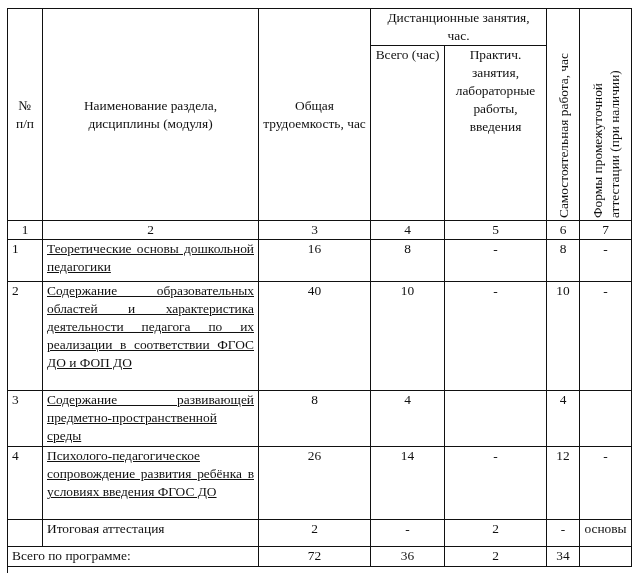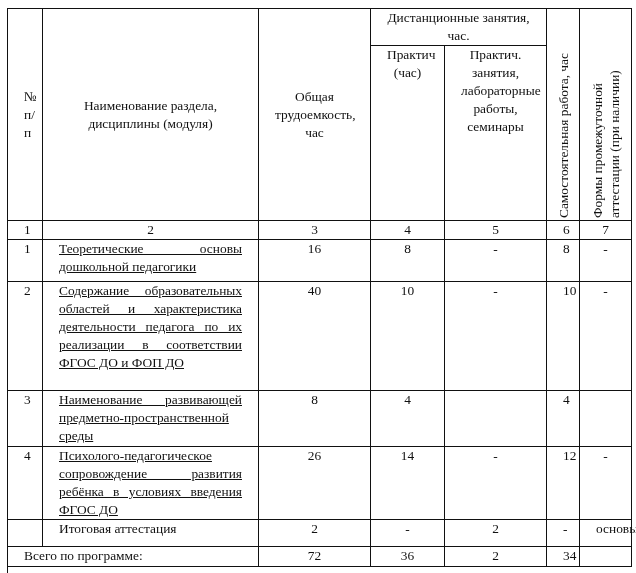--- a/index.html
+++ b/index.html
@@ -1,20 +1,20 @@
 <!DOCTYPE html>
 <html><head>
 <meta charset="utf-8">
 <style>
   html, body { margin:0; padding:0; background:#ffffff; }
   body { width:636px; height:573px; position:relative; overflow:hidden;
          font-family:"Liberation Serif", serif; color:#111; font-size:13.4px; }
   table.plan { position:absolute; left:7px; top:8px; border-collapse:collapse;
                table-layout:fixed; width:624px; }
-  table.plan td { border:1px solid #111; padding:0 16px; vertical-align:top;
+  table.plan td { border:1px solid #111; padding:0 4px; vertical-align:top;
                   line-height:18px; }
   .c { text-align:center; }
   .j { text-align:justify; text-align-last:left;text-decoration:underline; }
   .mid { vertical-align:middle !important;margin-top:44px; }
   .vert { writing-mode:vertical-rl; transform:rotate(180deg); white-space:nowrap;
           margin:0 auto; line-height:17px; text-align:left; }
   td.vcell { vertical-align:bottom !important; padding:4px 0 2px 0 !important; }
   .nums td { line-height:16px; }
   .tail { position:absolute; left:7px; top:565px; width:0; height:8px;
           border-left:1px solid #111; }
@@ -39,22 +39,22 @@
     <td rowspan="2" class="c mid">Общая трудоемкость, час</td>
     <td colspan="2" class="c">Дистанционные занятия, час.</td>
     <td rowspan="2" class="vcell">
       <div class="vert">Самостоятельная работа, час</div>
     </td>
     <td rowspan="2" class="vcell">
       <div class="vert" style="white-space:normal;height:200px;">Формы промежуточной аттестации (при наличии)</div>
     </td>
   </tr>
   <tr style="height:175px">
-    <td class="c">Практич (час)</td>
-    <td class="c">Практич. занятия, лабораторные работы, семинары</td>
+    <td class="c">Всего (час)</td>
+    <td class="c">Практич. занятия, лабораторные работы, введения</td>
   </tr>
   <tr class="nums">
     <td class="c">1</td>
     <td class="c">2</td>
     <td class="c">3</td>
     <td class="c">4</td>
     <td class="c">5</td>
     <td class="c">6</td>
     <td class="c">7</td>
   </tr>
@@ -71,21 +71,21 @@
     <td>2</td>
     <td class="j">Содержание образовательных областей и характеристика деятельности педагога по их реализации в соответствии ФГОС ДО и ФОП ДО</td>
     <td class="c">40</td>
     <td class="c">10</td>
     <td class="c">-</td>
     <td class="c">10</td>
     <td class="c">-</td>
   </tr>
   <tr style="height:56px">
     <td>3</td>
-    <td class="j">Наименование развивающей предметно-пространственной среды</td>
+    <td class="j">Содержание развивающей предметно-пространственной среды</td>
     <td class="c">8</td>
     <td class="c">4</td>
     <td class="c"></td>
     <td class="c">4</td>
     <td class="c"></td>
   </tr>
   <tr style="height:73px">
     <td>4</td>
     <td class="j">Психолого-педагогическое сопровождение развития ребёнка в условиях введения ФГОС ДО</td>
     <td class="c">26</td>

